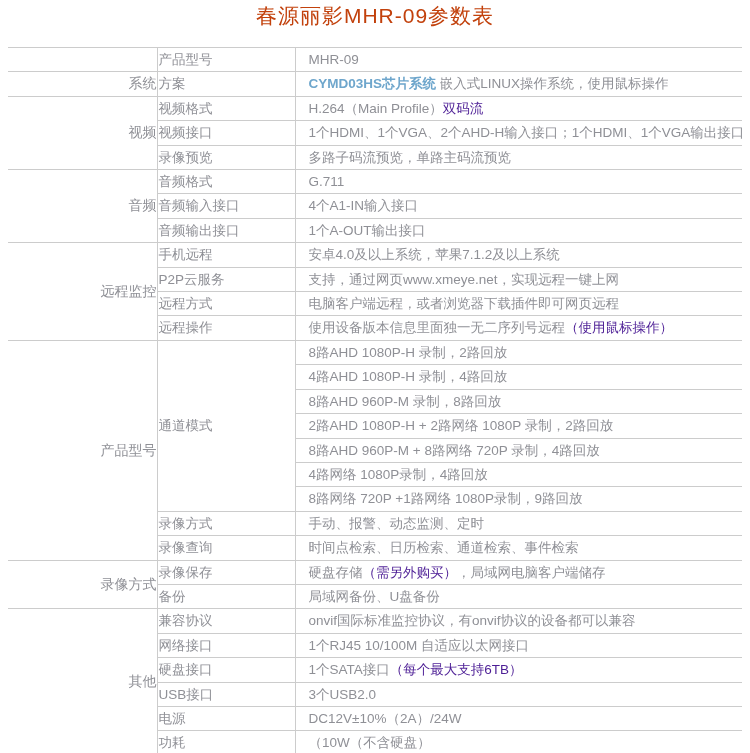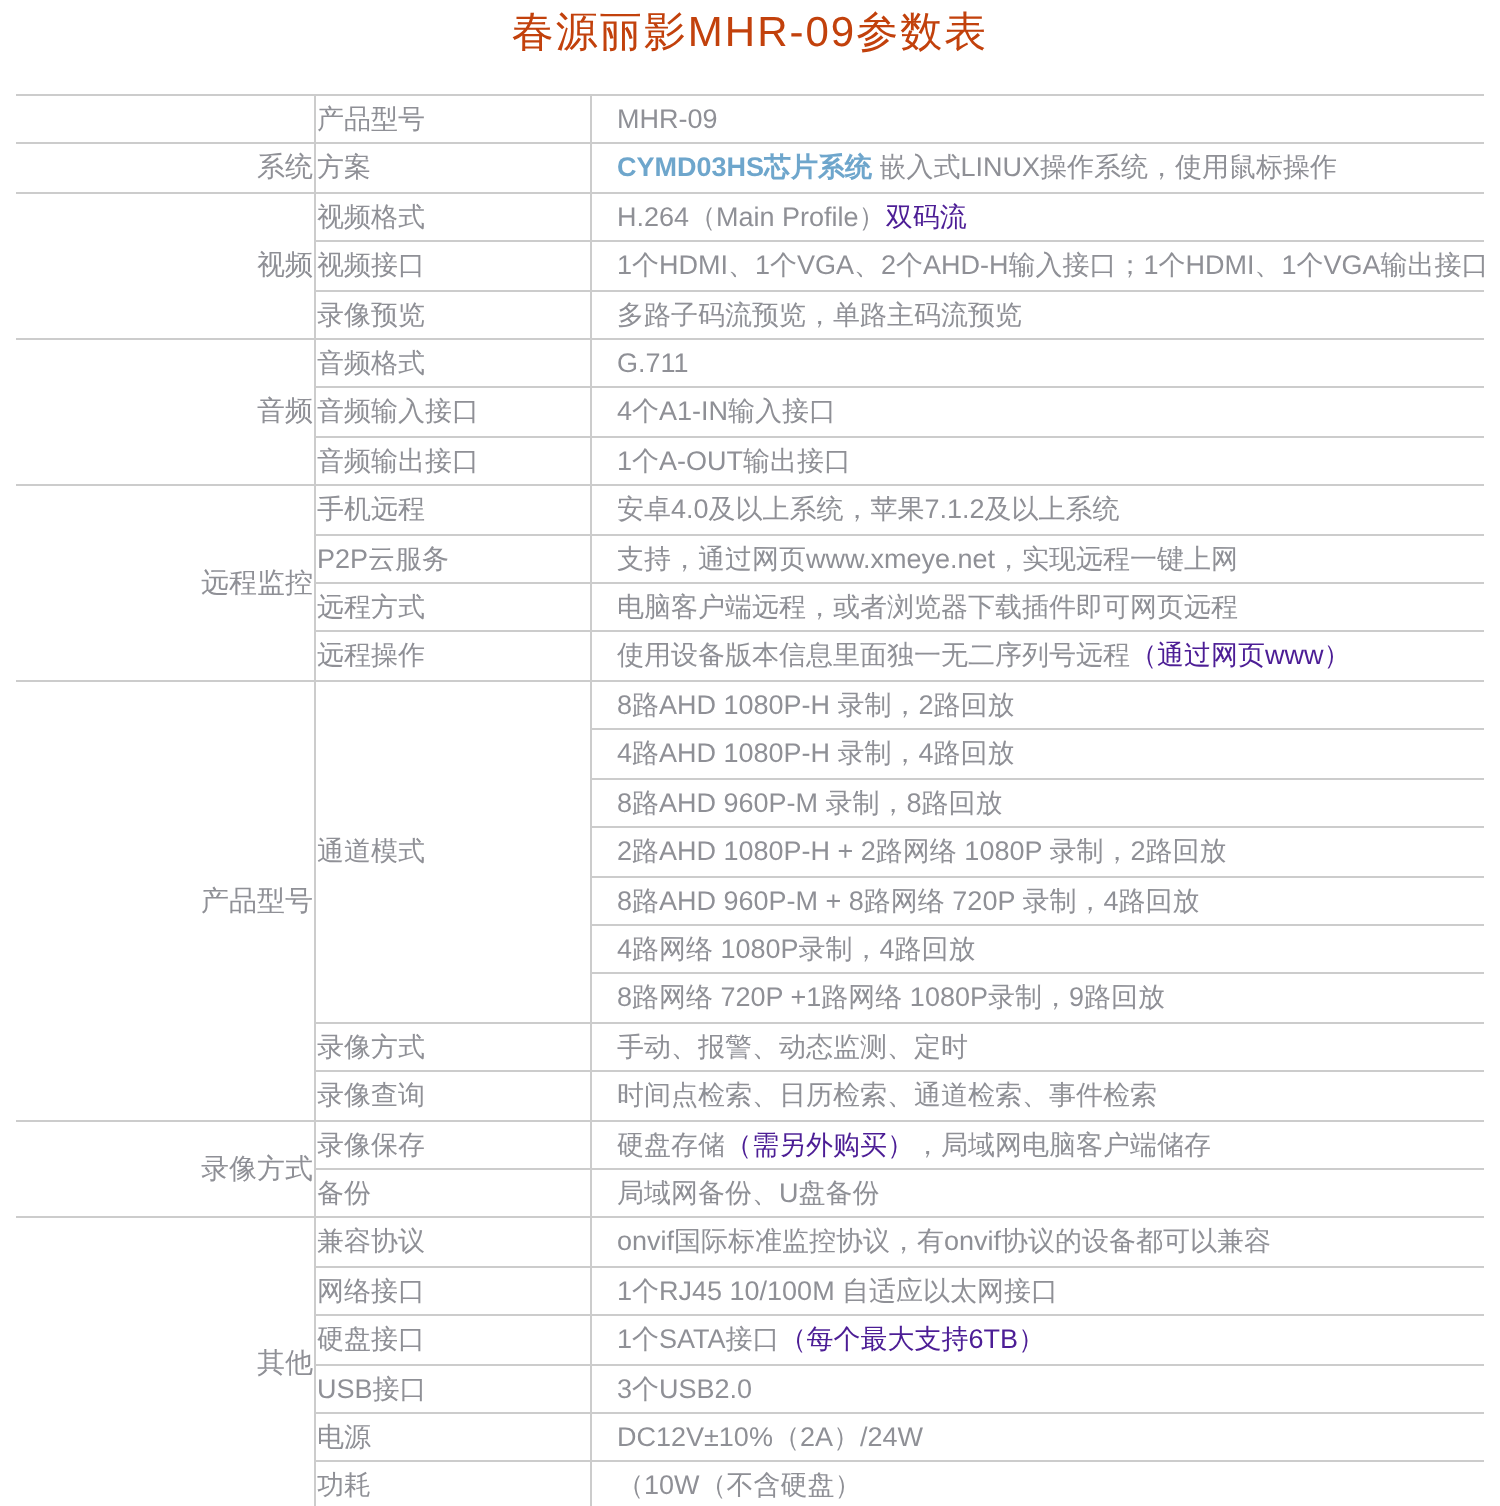--- a/index.html
+++ b/index.html
@@ -106,21 +106,21 @@
       <tr>
         <td class="label" rowspan="1">P2P云服务</td>
         <td class="value"><span>支持，通过网页www.xmeye.net，实现远程一键上网</span></td>
       </tr>
       <tr>
         <td class="label" rowspan="1">远程方式</td>
         <td class="value"><span>电脑客户端远程，或者浏览器下载插件即可网页远程</span></td>
       </tr>
       <tr>
         <td class="label" rowspan="1">远程操作</td>
-        <td class="value"><span>使用设备版本信息里面独一无二序列号远程</span><span class="red">（通过网页www）</span></td>
+        <td class="value"><span>使用设备版本信息里面独一无二序列号远程</span><span class="red">（使用鼠标操作）</span></td>
       </tr>
       <tr>
         <td class="cat" rowspan="9">产品型号</td>
         <td class="label" rowspan="7">通道模式</td>
         <td class="value"><span>8路AHD 1080P-H 录制，2路回放</span></td>
       </tr>
       <tr>
         <td class="value"><span>4路AHD 1080P-H 录制，4路回放</span></td>
       </tr>
       <tr>

